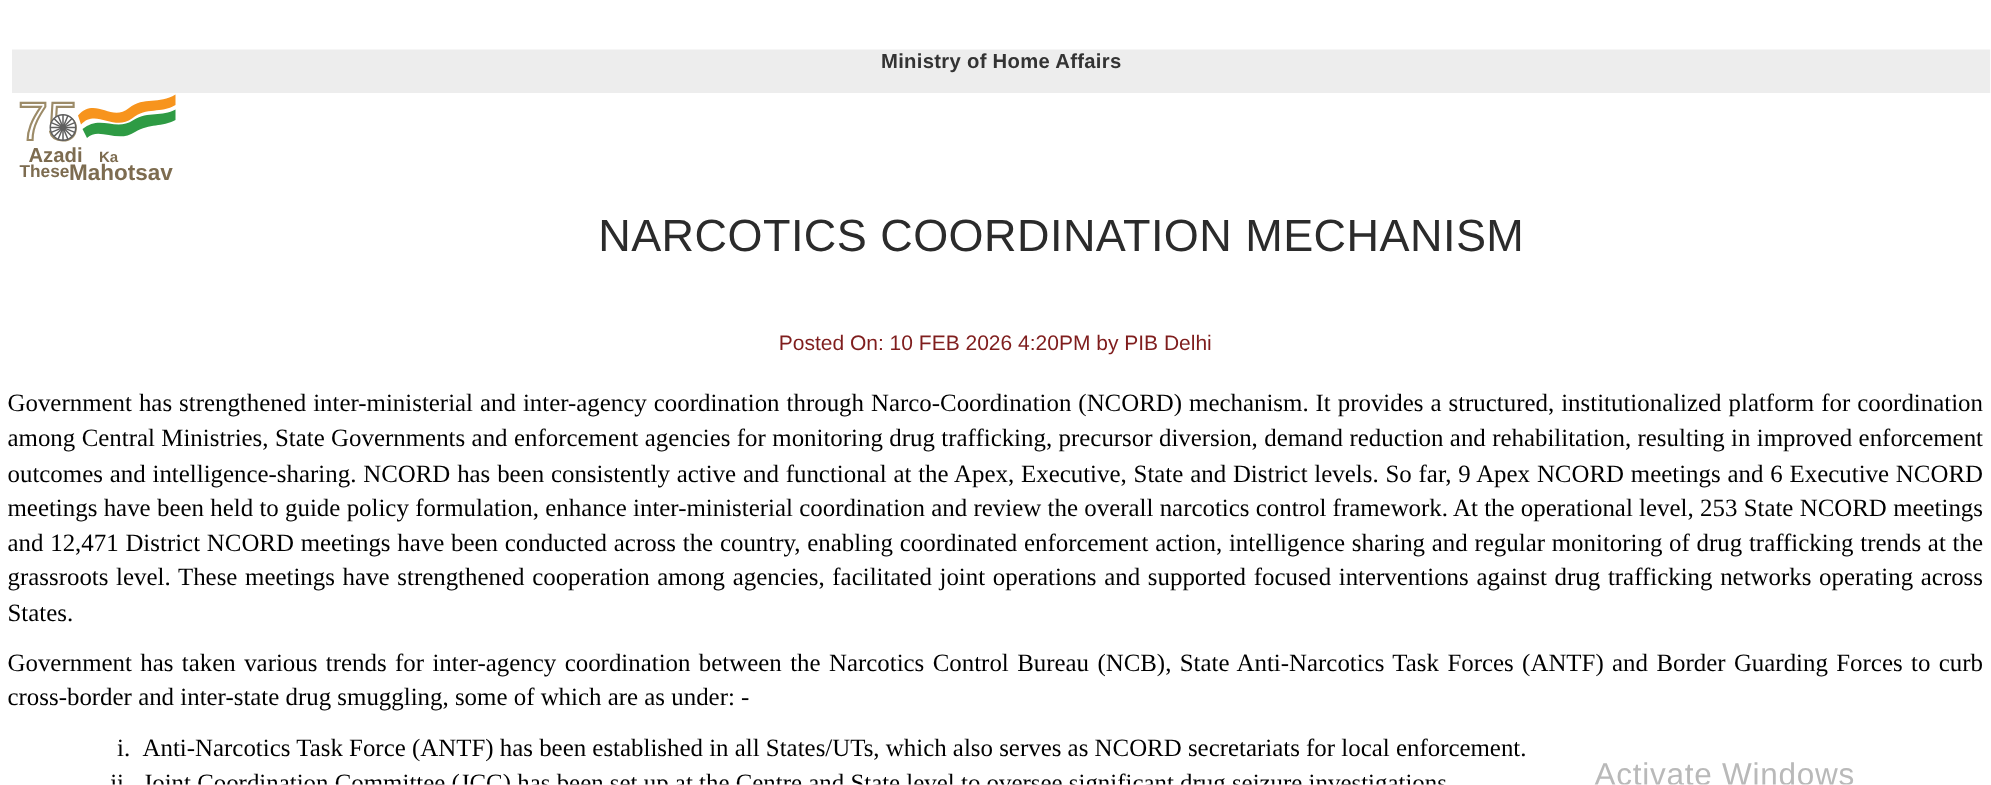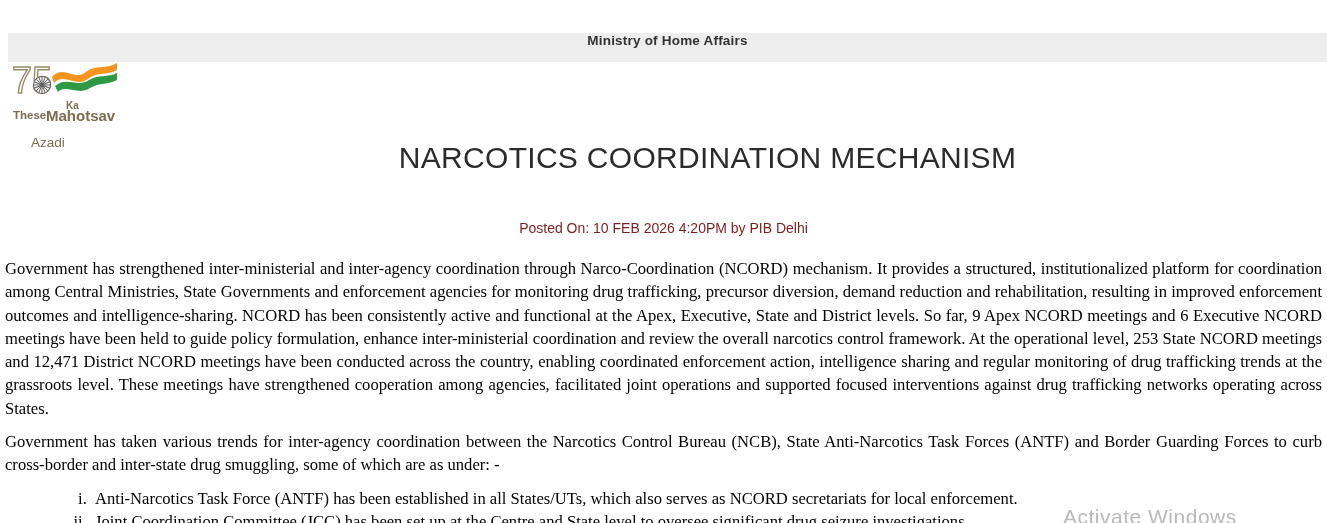--- a/index.html
+++ b/index.html
@@ -41,21 +41,21 @@
     width: 112px;
     height: 62px;
   }
   .logo .word {
     position: absolute;
     font-family: "Liberation Sans", sans-serif;
     color: #7d6c50;
     line-height: 1;
     white-space: nowrap;
   }
-  .w-azadi    { left: 19px;  top: 36px; font-size: 13.5px; font-weight: normal; margin-top: 39px; }
+  .w-azadi    { left: 7px;  top: 36px; font-size: 13.5px; font-weight: bold; }
   .w-ka       { left: 54px; top: 40px; font-size: 10px;  font-weight: bold; }
   .w-amrit    { left: 1px;  top: 49px; font-size: 11.5px; font-weight: bold; }
   .w-mahotsav { left: 34px; top: 47px; font-size: 15px;  font-weight: bold; }
 
   
   .title {
     position: absolute;
     top: 141px;
     left: 0;
     width: 100%;

